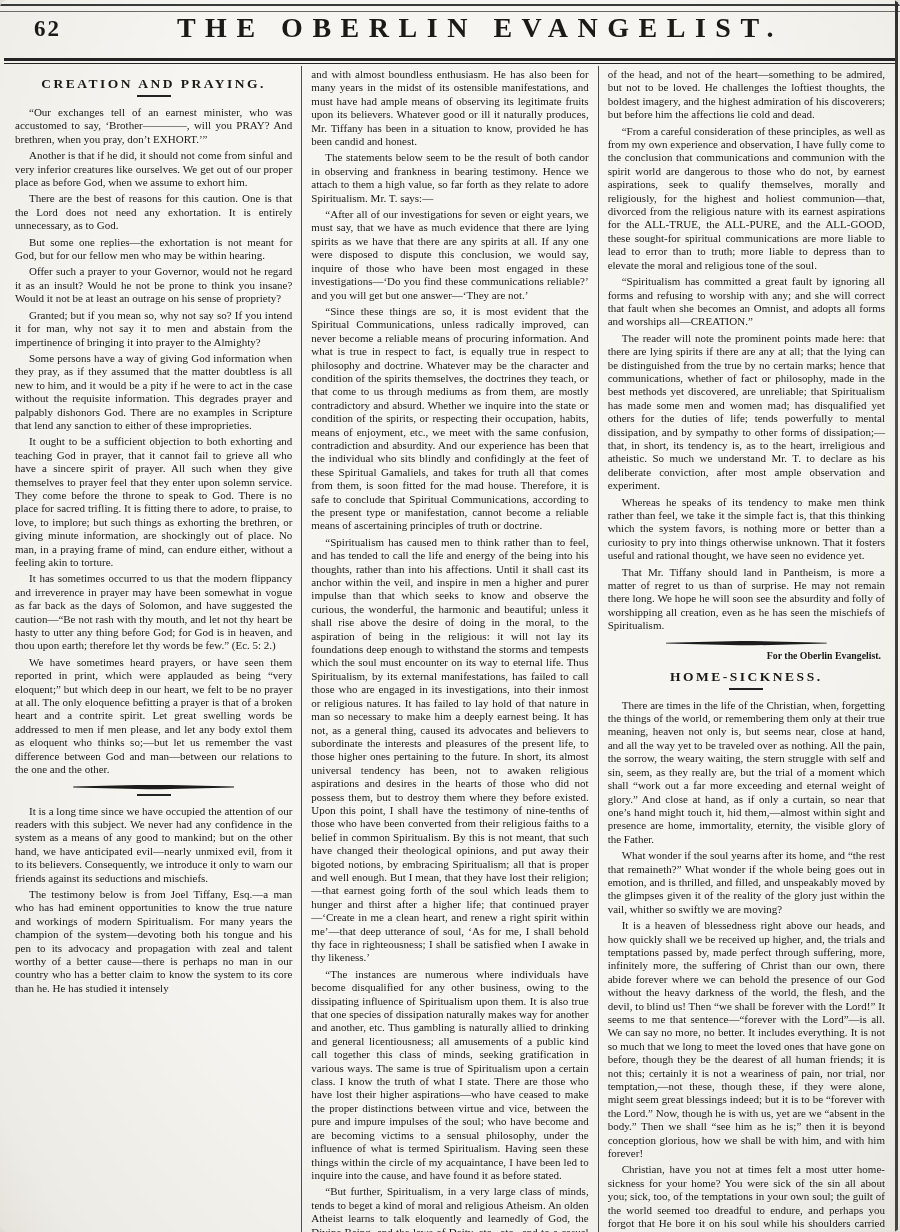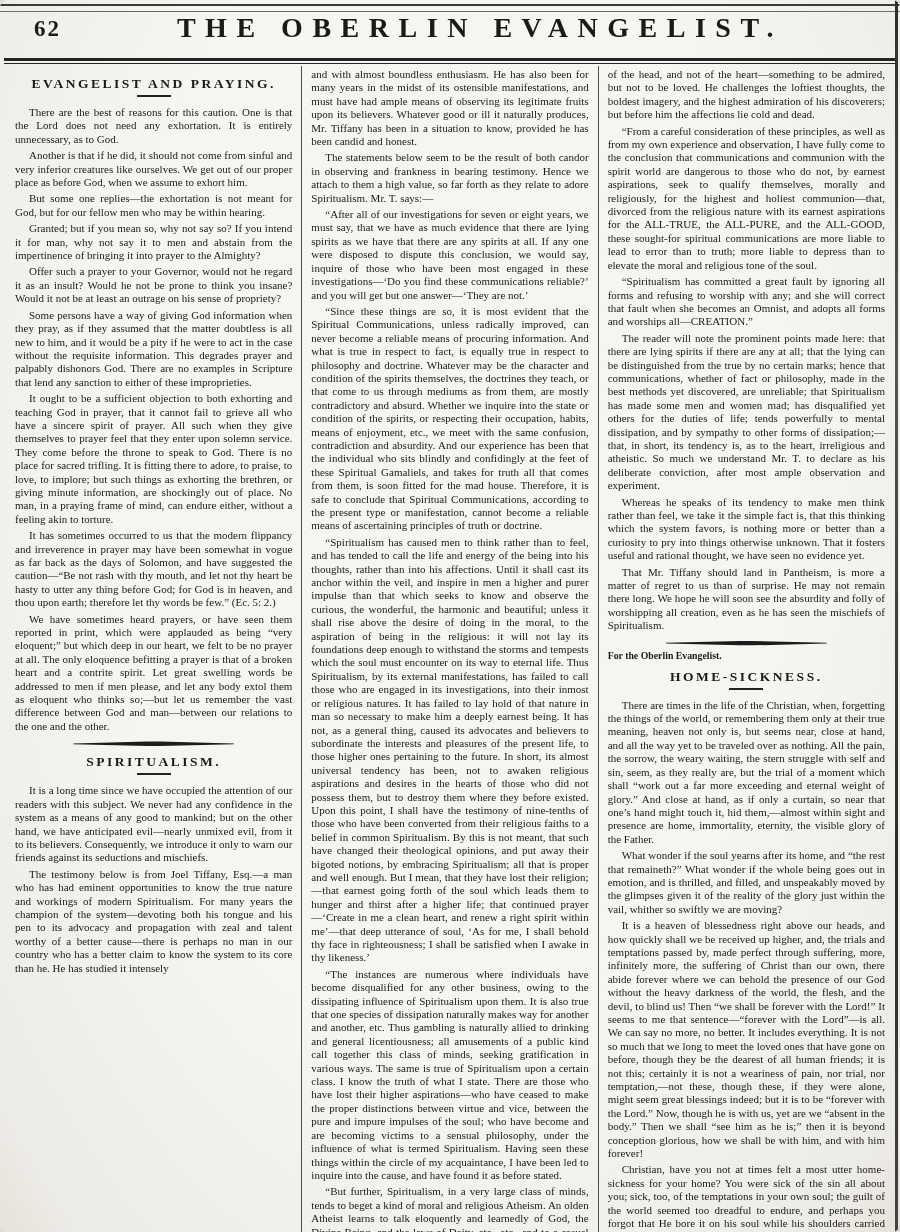--- a/index.html
+++ b/index.html
@@ -19,46 +19,46 @@
   .columns{display:flex;height:1168px;overflow:hidden;padding:2px 6px 0 6px;}
   .col{width:33.333%;padding:2px 9px 0 9px;overflow:hidden;text-align:justify;}
   .col + .col{border-left:1px solid #4d4d4d;}
   .para{margin:0 0 3px 0;font-size:11px;line-height:13.4px;text-indent:14px;}
   .para.flush{text-indent:0;}
   .art-heading{margin:8px 0 2px 0;text-align:center;font-size:13.5px;font-weight:bold;
         letter-spacing:2.5px;text-indent:0;}
   .dash-rule{width:34px;border-top:2px solid #222;margin:3px auto 9px auto;height:0;}
   .taper-rule{width:58%;height:5px;margin:8px auto 4px auto;background:#1c1c1c;
         clip-path:polygon(0 42%,46% 6%,54% 6%,100% 42%,100% 58%,54% 94%,46% 94%,0 58%);}
-  .byline{text-align:left;font-size:9.8px;font-weight:bold;margin:4px 4px 0 0;text-indent:0;}
+  .byline{text-align:right;font-size:9.8px;font-weight:bold;margin:4px 4px 0 0;text-indent:0;}
 </style>
 </head>
 <body>
 
 <div class="page">
   <header class="masthead">
     <span class="page-number">62</span>
     <h1 class="paper-title">THE OBERLIN EVANGELIST.</h1>
   </header>
   <div class="rule2"></div>
   <main class="columns">
     <section class="col">
-        <h2 class="art-heading">EVANGELIST AND PRAYING.</h2>
+        <h2 class="art-heading">CREATION AND PRAYING.</h2>
         <div class="dash-rule"></div>
+        <p class="para">“Our exchanges tell of an earnest minister, who was accustomed to say, ‘Brother————, will you PRAY?  And brethren, when you pray, don’t EXHORT.’”</p>
+        <p class="para">Another is that if he did, it should not come from sinful and very inferior creatures like ourselves.  We get out of our proper place as before God, when we assume to exhort him.</p>
         <p class="para">There are the best of reasons for this caution.  One is that the Lord does not need any exhortation.  It is entirely unnecessary, as to God.</p>
-        <p class="para">Another is that if he did, it should not come from sinful and very inferior creatures like ourselves.  We get out of our proper place as before God, when we assume to exhort him.</p>
         <p class="para">But some one replies—the exhortation is not meant for God, but for our fellow men who may be within hearing.</p>
+        <p class="para">Offer such a prayer to your Governor, would not he regard it as an insult?  Would he not be prone to think you insane?  Would it not be at least an outrage on his sense of propriety?</p>
         <p class="para">Granted; but if you mean so, why not say so?  If you intend it for man, why not say it to men and abstain from the impertinence of bringing it into prayer to the Almighty?</p>
-        <p class="para">Offer such a prayer to your Governor, would not he regard it as an insult?  Would he not be prone to think you insane?  Would it not be at least an outrage on his sense of propriety?</p>
         <p class="para">Some persons have a way of giving God information when they pray, as if they assumed that the matter doubtless is all new to him, and it would be a pity if he were to act in the case without the requisite information.  This degrades prayer and palpably dishonors God.  There are no examples in Scripture that lend any sanction to either of these improprieties.</p>
         <p class="para">It ought to be a sufficient objection to both exhorting and teaching God in prayer, that it cannot fail to grieve all who have a sincere spirit of prayer.  All such when they give themselves to prayer feel that they enter upon solemn service.  They come before the throne to speak to God.  There is no place for sacred trifling.  It is fitting there to adore, to praise, to love, to implore; but such things as exhorting the brethren, or giving minute information, are shockingly out of place.  No man, in a praying frame of mind, can endure either, without a feeling akin to torture.</p>
         <p class="para">It has sometimes occurred to us that the modern flippancy and irreverence in prayer may have been somewhat in vogue as far back as the days of Solomon, and have suggested the caution—“Be not rash with thy mouth, and let not thy heart be hasty to utter any thing before God; for God is in heaven, and thou upon earth; therefore let thy words be few.” (Ec. 5: 2.)</p>
         <p class="para">We have sometimes heard prayers, or have seen them reported in print, which were applauded as being “very eloquent;” but which deep in our heart, we felt to be no prayer at all.  The only eloquence befitting a prayer is that of a broken heart and a contrite spirit.  Let great swelling words be addressed to men if men please, and let any body extol them as eloquent who thinks so;—but let us remember the vast difference between God and man—between our relations to the one and the other.</p>
         <div class="taper-rule"></div>
-        <h2 class="art-heading">SPIRITUALISM.</h2>
         <div class="dash-rule"></div>
         <p class="para">It is a long time since we have occupied the attention of our readers with this subject.  We never had any confidence in the system as a means of any good to mankind; but on the other hand, we have anticipated evil—nearly unmixed evil, from it to its believers.  Consequently, we introduce it only to warn our friends against its seductions and mischiefs.</p>
         <p class="para">The testimony below is from Joel Tiffany, Esq.—a man who has had eminent opportunities to know the true nature and workings of modern Spiritualism.  For many years the champion of the system—devoting both his tongue and his pen to its advocacy and propagation with zeal and talent worthy of a better cause—there is perhaps no man in our country who has a better claim to know the system to its core than he.  He has studied it intensely</p>
       </section>
     <section class="col">
         <p class="para flush">and with almost boundless enthusiasm.  He has also been for many years in the midst of its ostensible manifestations, and must have had ample means of observing its legitimate fruits upon its believers.  Whatever good or ill it naturally produces, Mr. Tiffany has been in a situation to know, provided he has been candid and honest.</p>
         <p class="para">The statements below seem to be the result of both candor in observing and frankness in bearing testimony.  Hence we attach to them a high value, so far forth as they relate to adore Spiritualism.  Mr. T. says:—</p>
         <p class="para">“After all of our investigations for seven or eight years, we must say, that we have as much evidence that there are lying spirits as we have that there are any spirits at all.  If any one were disposed to dispute this conclusion, we would say, inquire of those who have been most engaged in these investigations—‘Do you find these communications reliable?’ and you will get but one answer—‘They are not.’</p>
         <p class="para">“Since these things are so, it is most evident that the Spiritual Communications, unless radically improved, can never become a reliable means of procuring information.  And what is true in respect to fact, is equally true in respect to philosophy and doctrine.  Whatever may be the character and condition of the spirits themselves, the doctrines they teach, or that come to us through mediums as from them, are mostly contradictory and absurd.  Whether we inquire into the state or condition of the spirits, or respecting their occupation, habits, means of enjoyment, etc., we meet with the same confusion, contradiction and absurdity.  And our experience has been that the individual who sits blindly and confidingly at the feet of these Spiritual Gamaliels, and takes for truth all that comes from them, is soon fitted for the mad house.  Therefore, it is safe to conclude that Spiritual Communications, according to the present type or manifestation, cannot become a reliable means of ascertaining principles of truth or doctrine.</p>
         <p class="para">“Spiritualism has caused men to think rather than to feel, and has tended to call the life and energy of the being into his thoughts, rather than into his affections.  Until it shall cast its anchor within the veil, and inspire in men a higher and purer impulse than that which seeks to know and observe the curious, the wonderful, the harmonic and beautiful; unless it shall rise above the desire of doing in the moral, to the aspiration of being in the religious: it will not lay its foundations deep enough to withstand the storms and tempests which the soul must encounter on its way to eternal life.  Thus Spiritualism, by its external manifestations, has failed to call those who are engaged in its investigations, into their inmost or religious natures.  It has failed to lay hold of that nature in man so necessary to make him a deeply earnest being.  It has not, as a general thing, caused its advocates and believers to subordinate the interests and pleasures of the present life, to those higher ones pertaining to the future.  In short, its almost universal tendency has been, not to awaken religious aspirations and desires in the hearts of those who did not possess them, but to destroy them where they before existed.  Upon this point, I shall have the testimony of nine-tenths of those who have been converted from their religious faiths to a belief in common Spiritualism.  By this is not meant, that such have changed their theological opinions, and put away their bigoted notions, by embracing Spiritualism; all that is proper and well enough.  But I mean, that they have lost their religion;—that earnest going forth of the soul which leads them to hunger and thirst after a higher life; that continued prayer—‘Create in me a clean heart, and renew a right spirit within me’—that deep utterance of soul, ‘As for me, I shall behold thy face in righteousness; I shall be satisfied when I awake in thy likeness.’</p>

